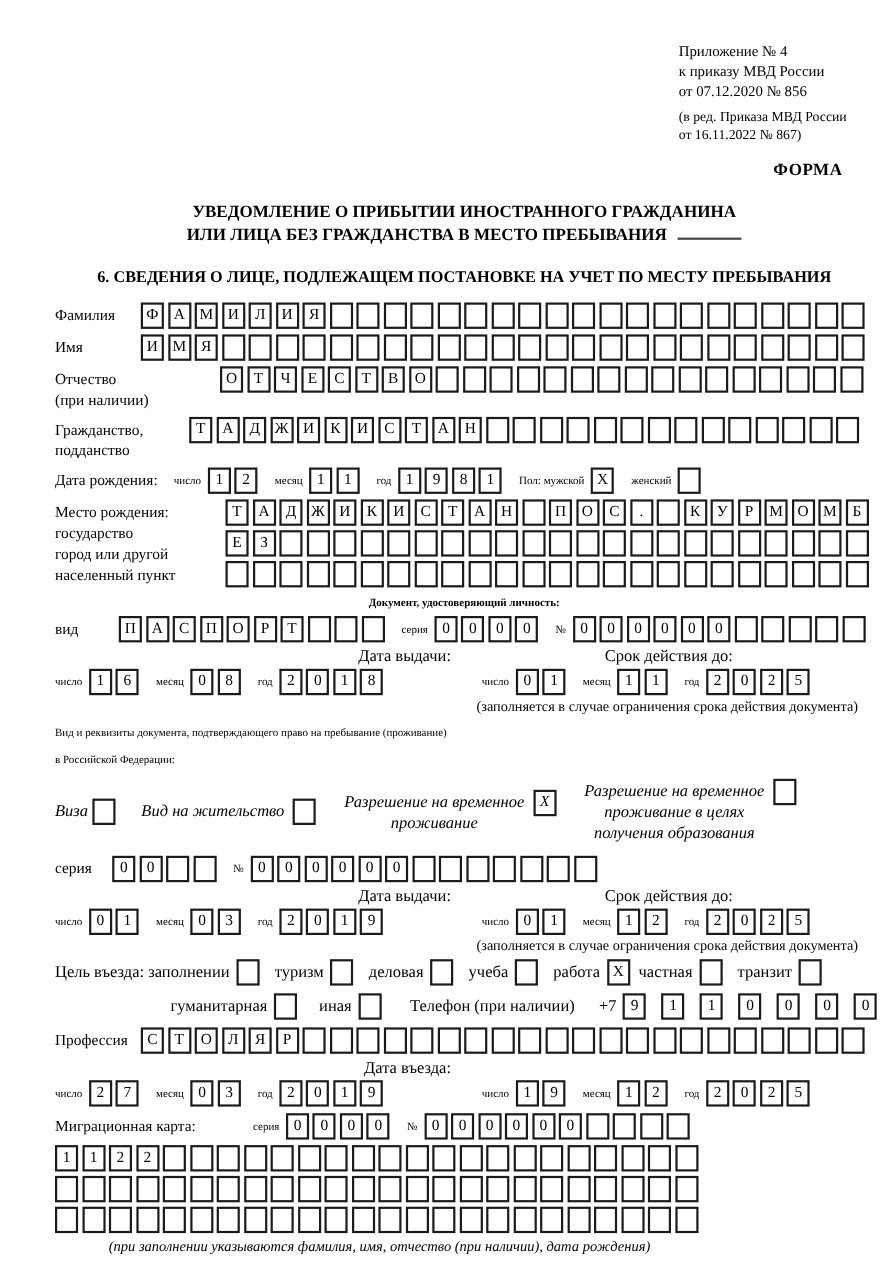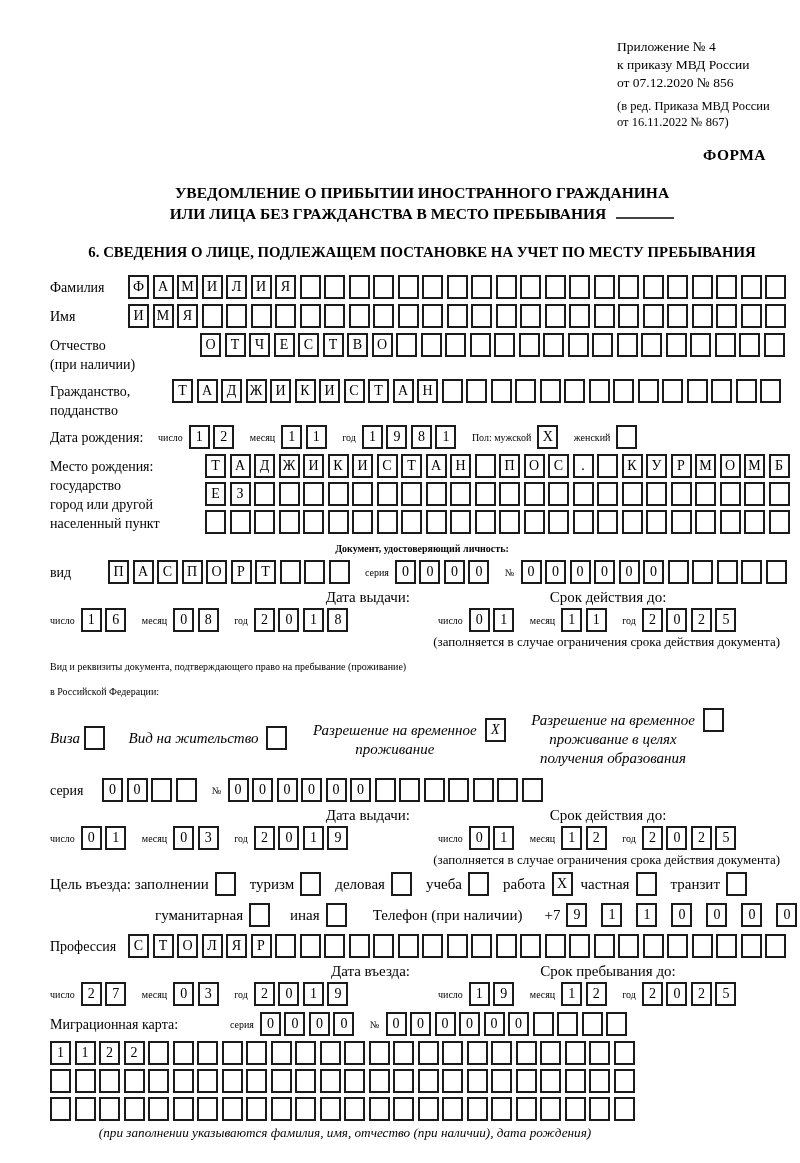--- a/index.html
+++ b/index.html
@@ -580,21 +580,20 @@
         <span class="cell"></span>
         <span class="cell"></span>
         <span class="cell"></span>
         <span class="cell"></span>
       </div>
   </div>
 
   <div class="dates-block">
     <div class="dates-head">
       <div class="dh-left">Дата въезда:</div>
-      <div class="dh-right">Срок пребывания до:</div>
     </div>
     <div class="dates-cells">
       <div class="dg dg-left">
         <div class="mini first">число</div>
         <div class="cells">
             <span class="cell">2</span>
             <span class="cell">7</span>
           </div>
         <div class="mini">месяц</div>
         <div class="cells">

